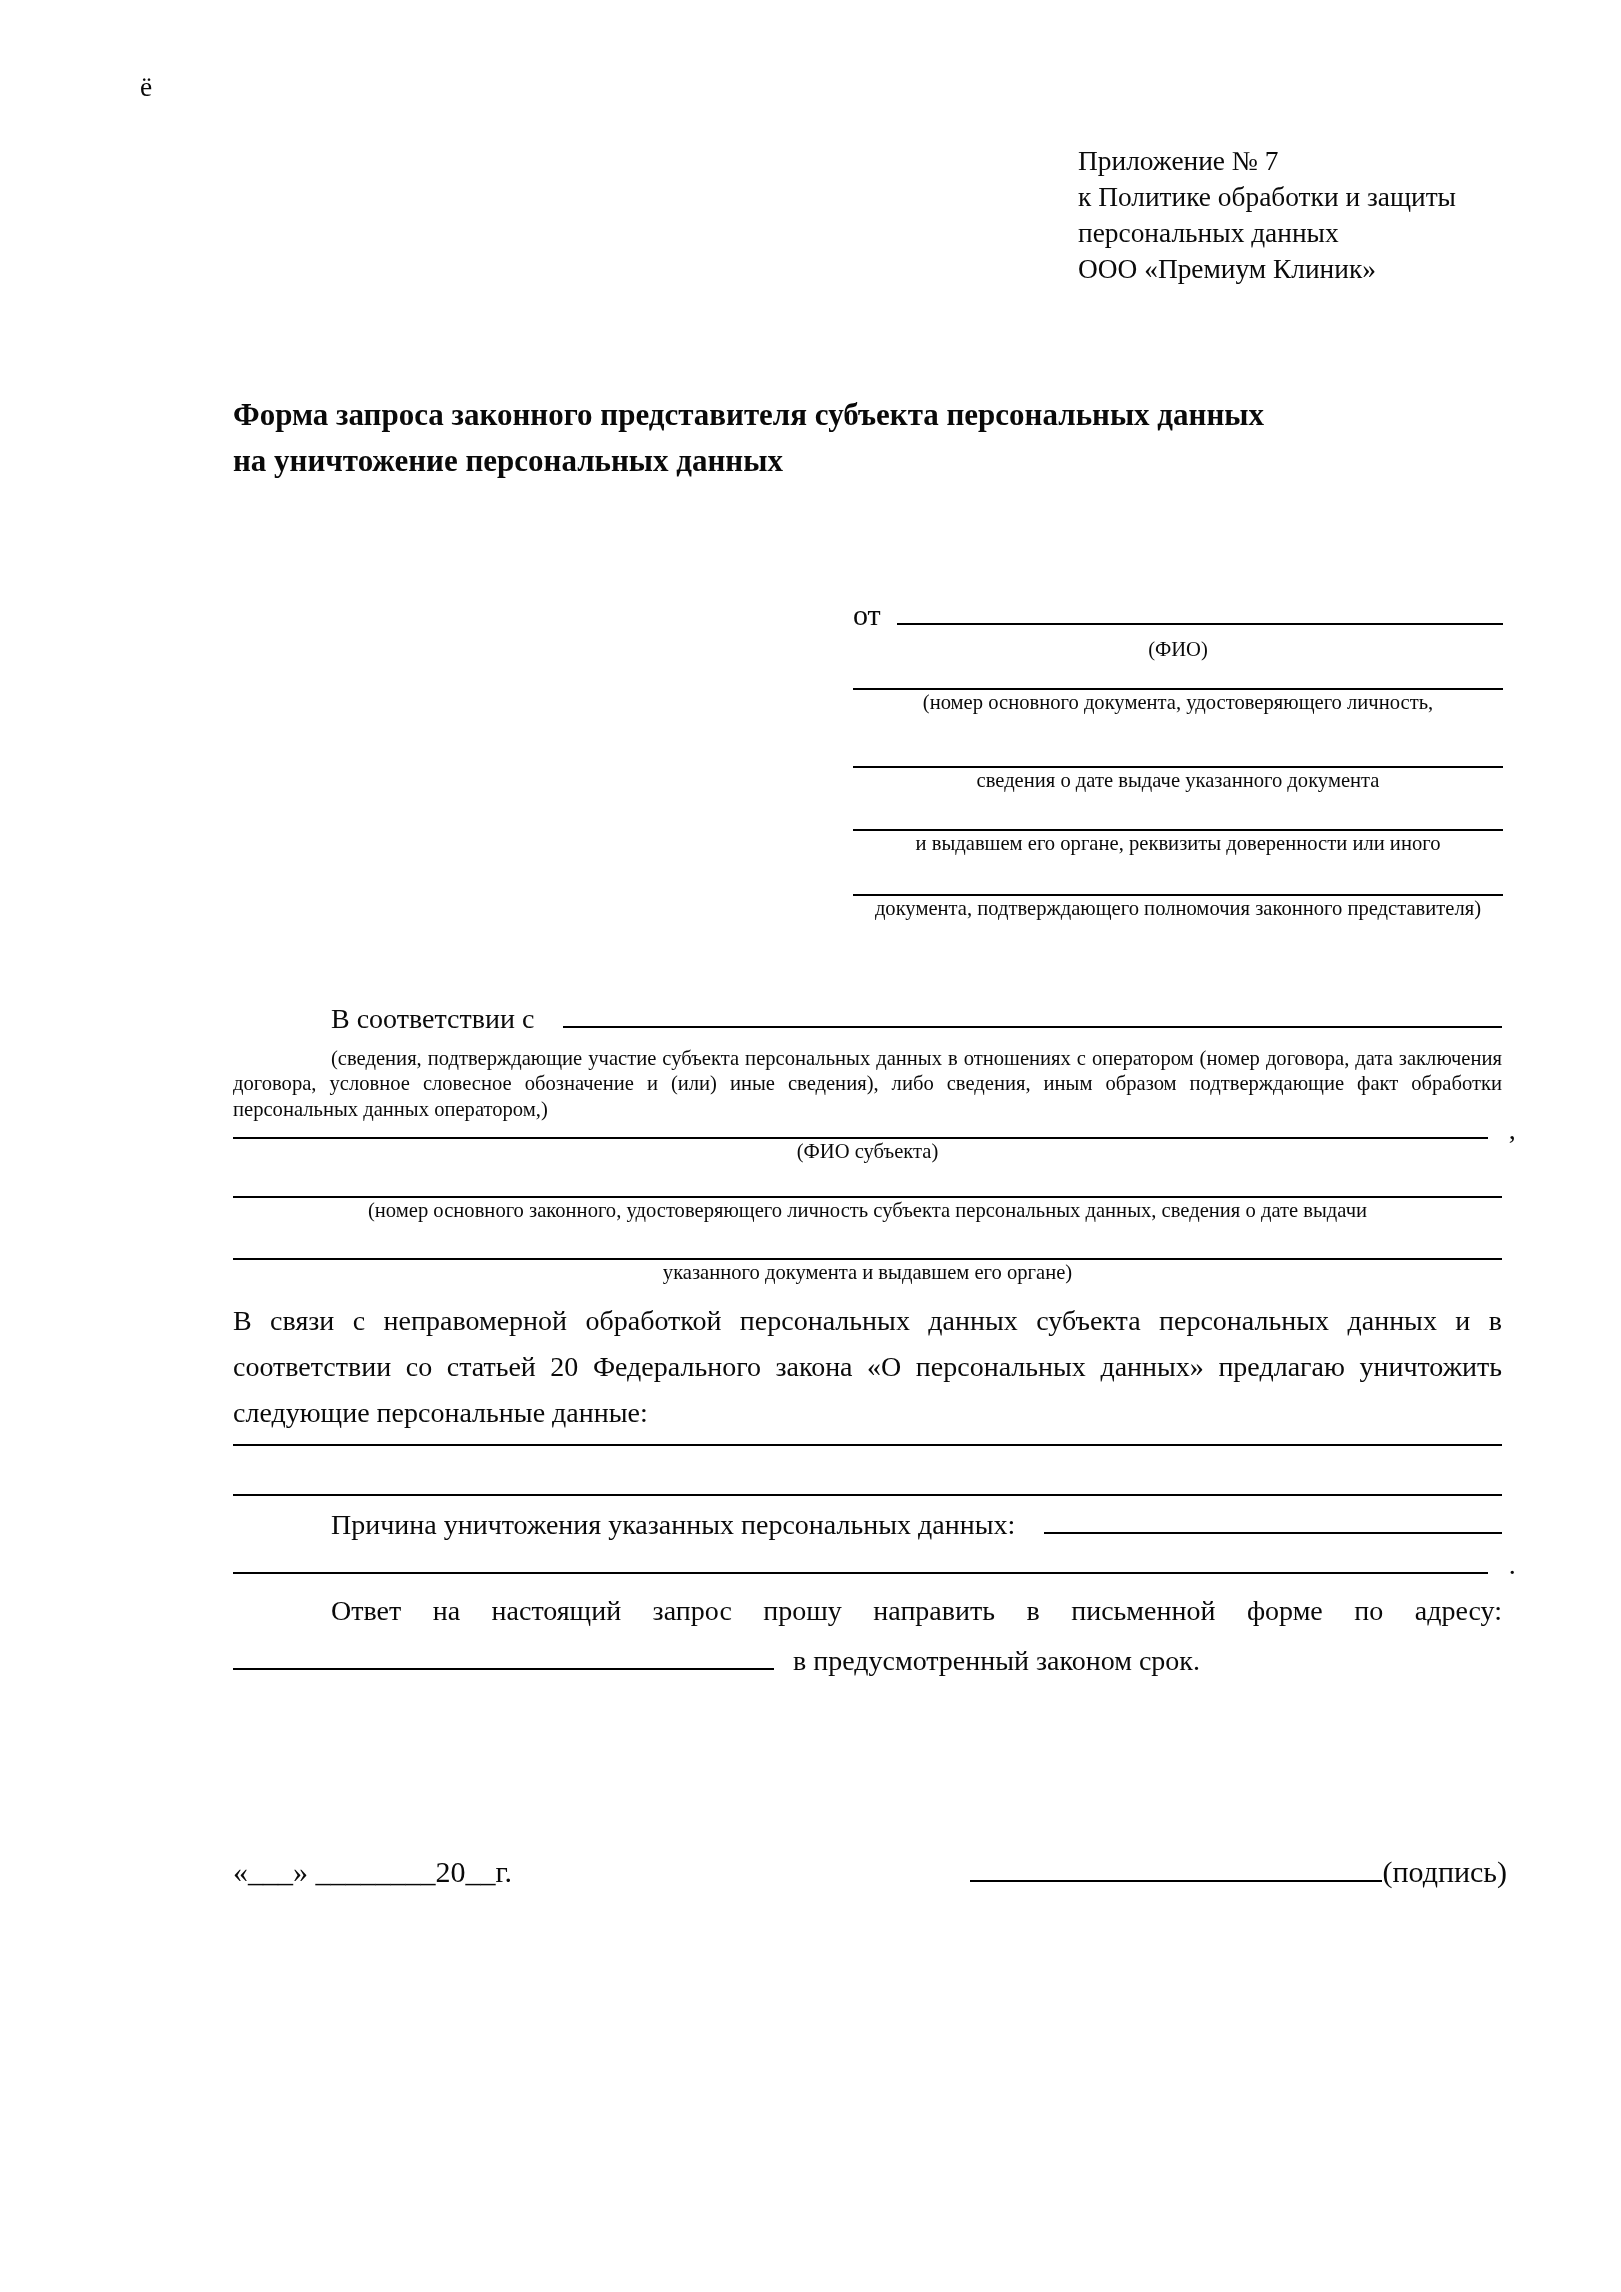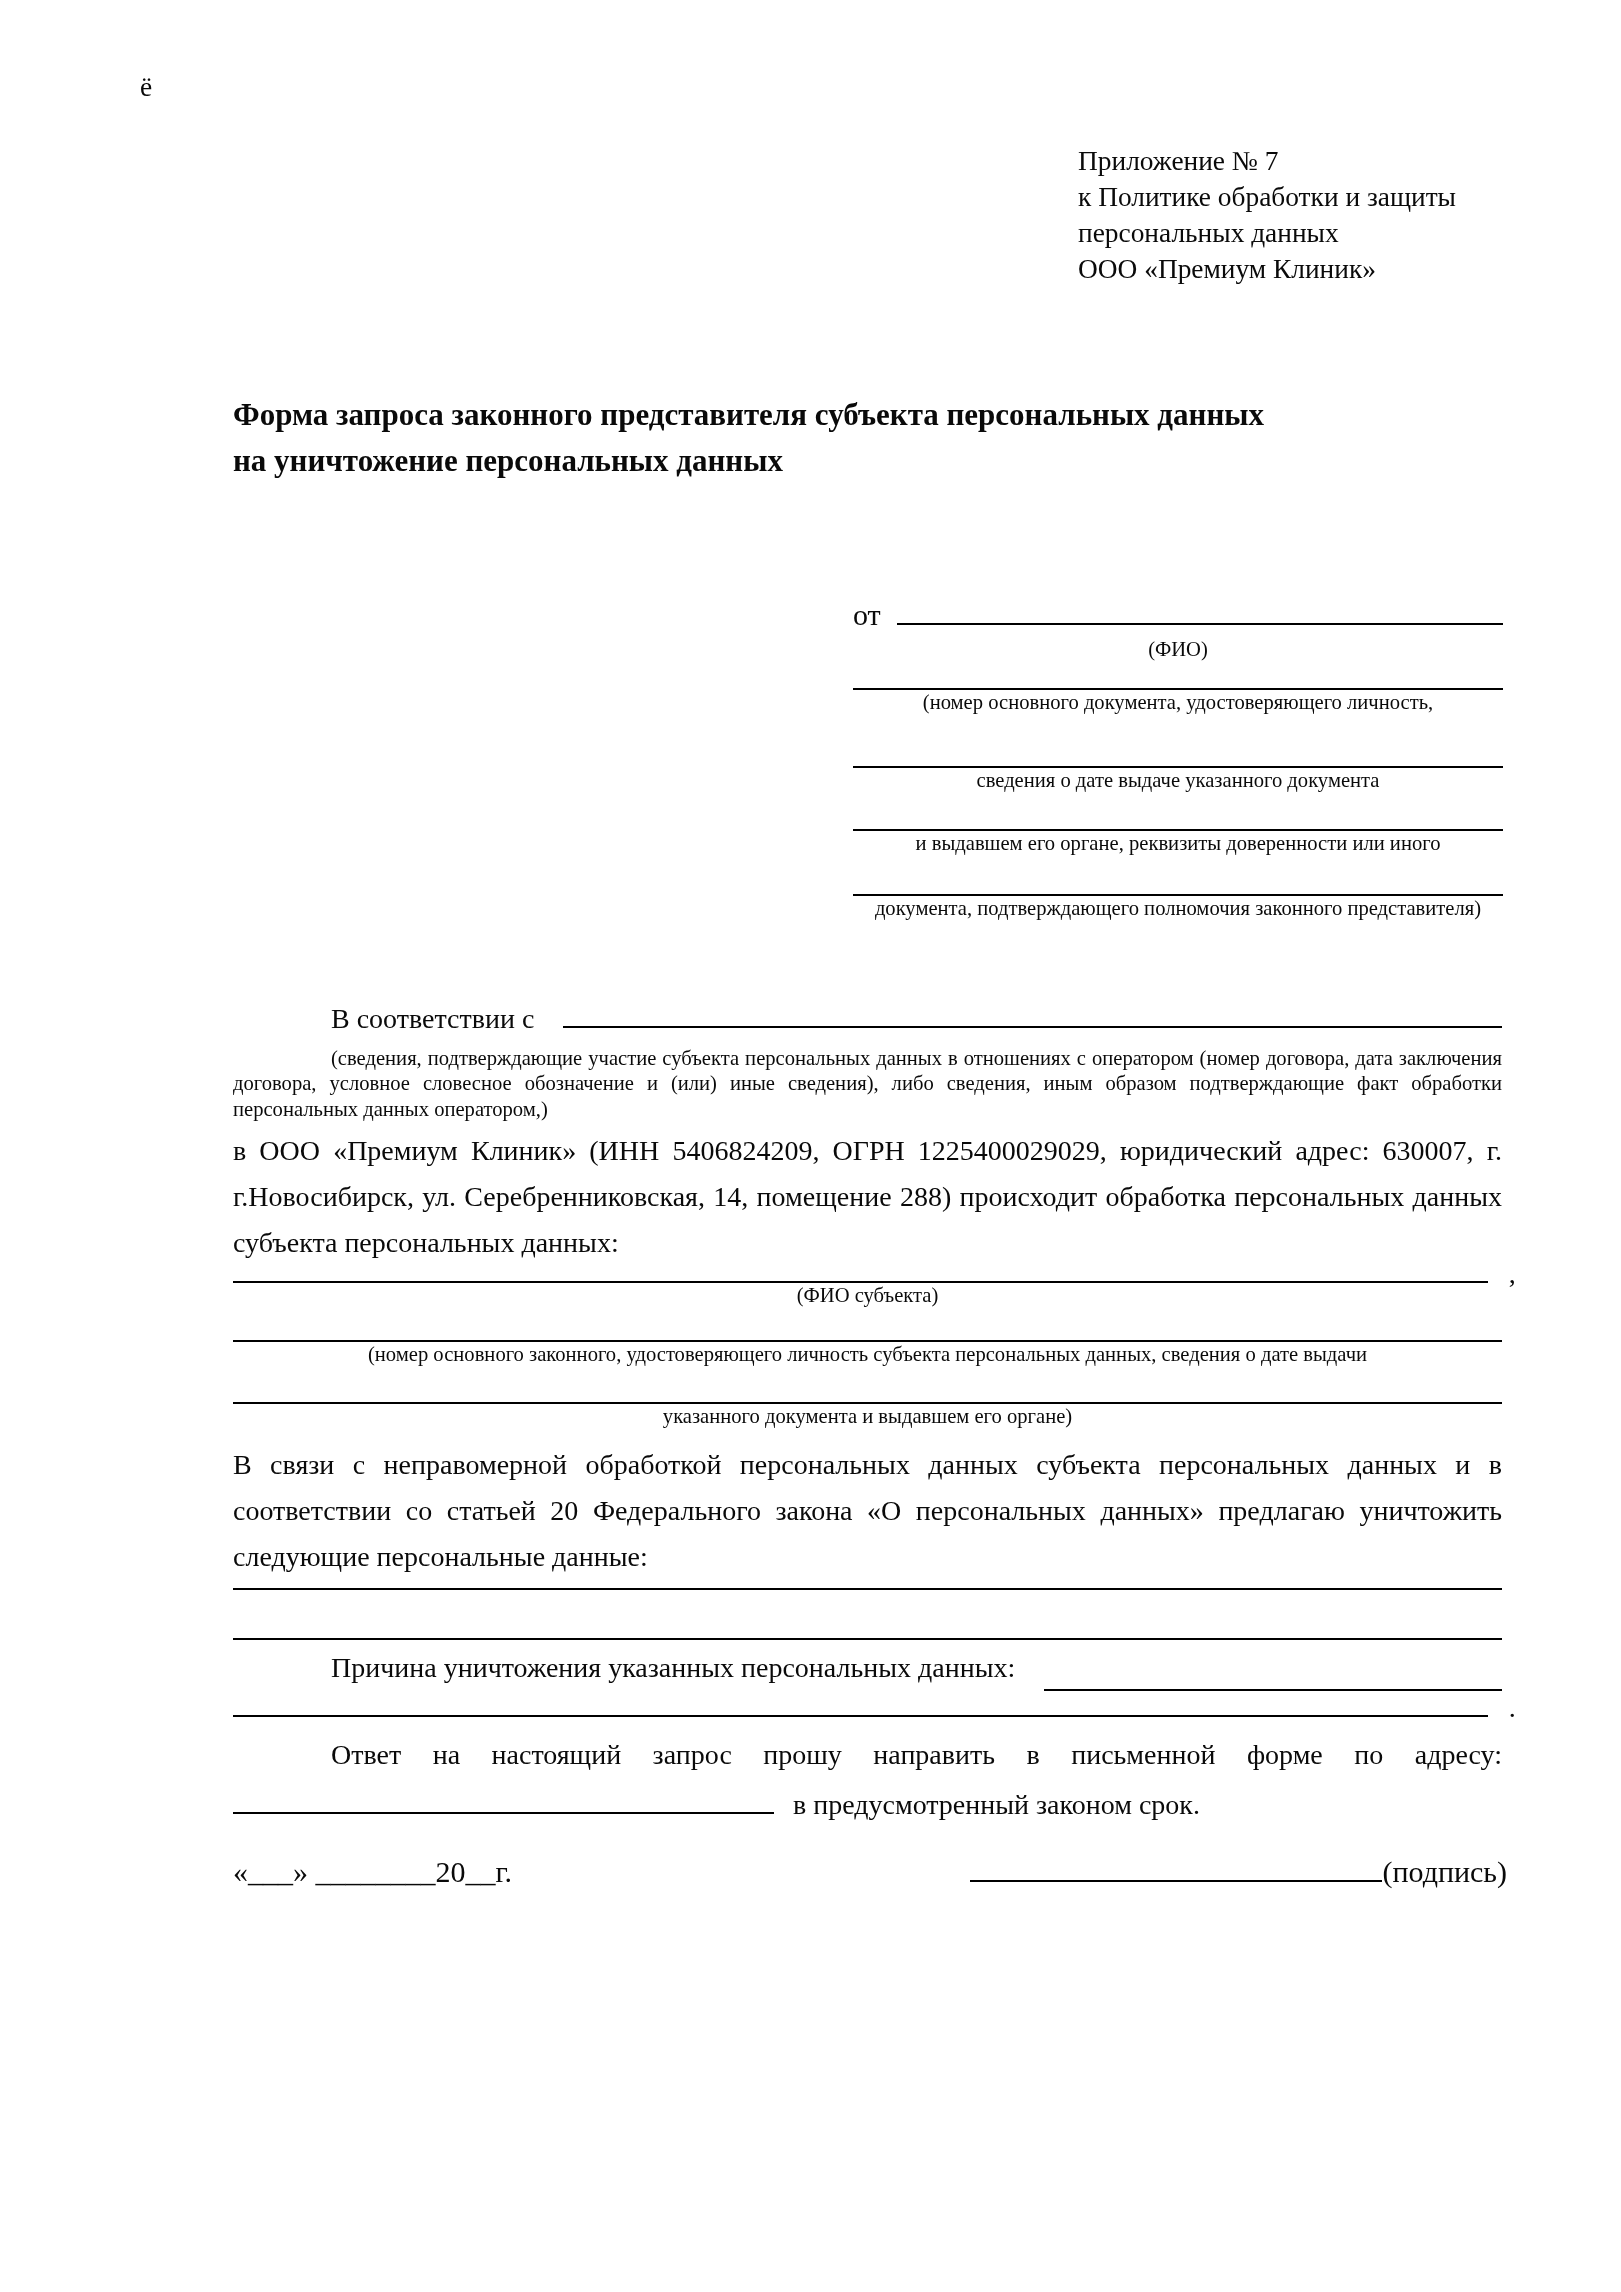--- a/index.html
+++ b/index.html
@@ -82,40 +82,39 @@
 
   <div id="main">
 
     <div class="row fs-body">
       <span class="ind">В соответствии с</span>
       <span class="fill" style="margin-left:9.8px;"></span>
     </div>
 
     <div class="note just ti">(сведения, подтверждающие участие субъекта персональных данных в отношениях с оператором (номер договора, дата заключения договора, условное словесное обозначение и (или) иные сведения), либо сведения, иным образом подтверждающие факт обработки персональных данных оператором,)</div>
 
-    <div class="fs-body just p-op">в ООО «Премиум Клиник» (ИНН 5406824209, ОГРН 1225400029029, юридический адрес: 630007, г. г.Новосибирск, ул. Серебренниковская, 14, помещение 288) происходит обработка персональных данных субъекта персональных данных:</div>
 
     <div class="row fs-body" style="line-height:15.7px;">
       <span class="fill"></span>
       <span class="punct">,</span>
     </div>
     <div class="cap">(ФИО субъекта)</div>
 
     <div class="blank h32"></div>
     <div class="cap">(номер основного законного, удостоверяющего личность субъекта персональных данных, сведения о дате выдачи</div>
 
     <div class="blank h36"></div>
     <div class="cap">указанного документа и выдавшем его органе)</div>
 
     <div class="fs-body just p-destroy">В связи с неправомерной обработкой персональных данных субъекта персональных данных и в соответствии со статьей 20 Федерального закона «О персональных данных» предлагаю уничтожить следующие персональные данные:</div>
 
     <div class="blank h8"></div>
     <div class="blank h49"></div>
 
-    <div class="row fs-body" style="margin-top:5.9px;align-items:flex-end;">
+    <div class="row fs-body" style="margin-top:5.9px;">
       <span class="ind">Причина уничтожения указанных персональных данных:</span>
       <span class="fill" style="margin-left:9.8px;"></span>
     </div>
 
     <div class="row fs-body" style="line-height:33px;">
       <span class="fill"></span>
       <span class="punct">.</span>
     </div>
 
     <div class="fs-body last-just ti" style="margin-top:7.8px;">Ответ на настоящий запрос прошу направить в письменной форме по адресу:</div>

